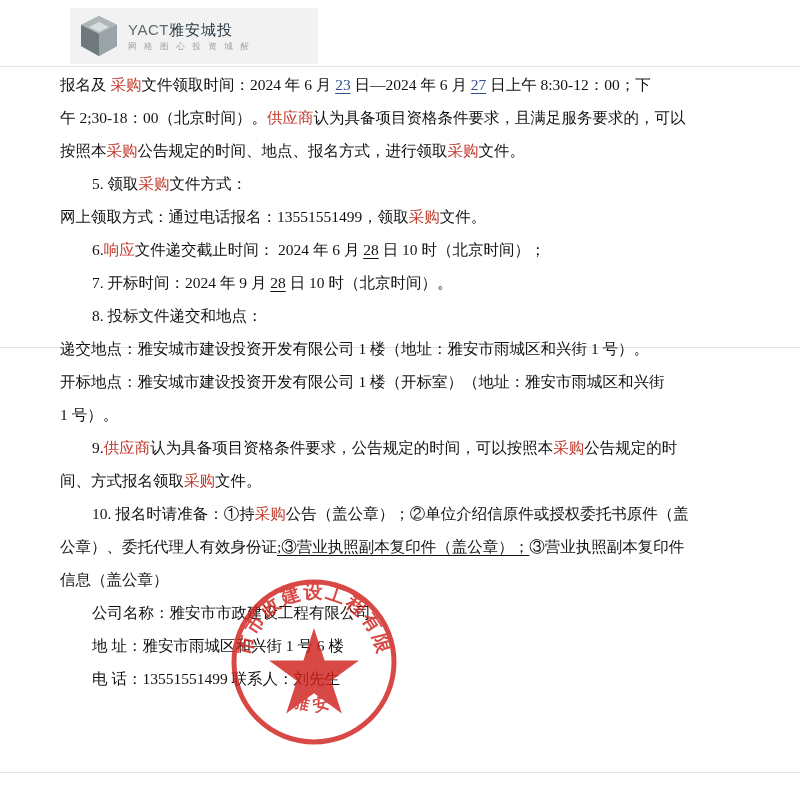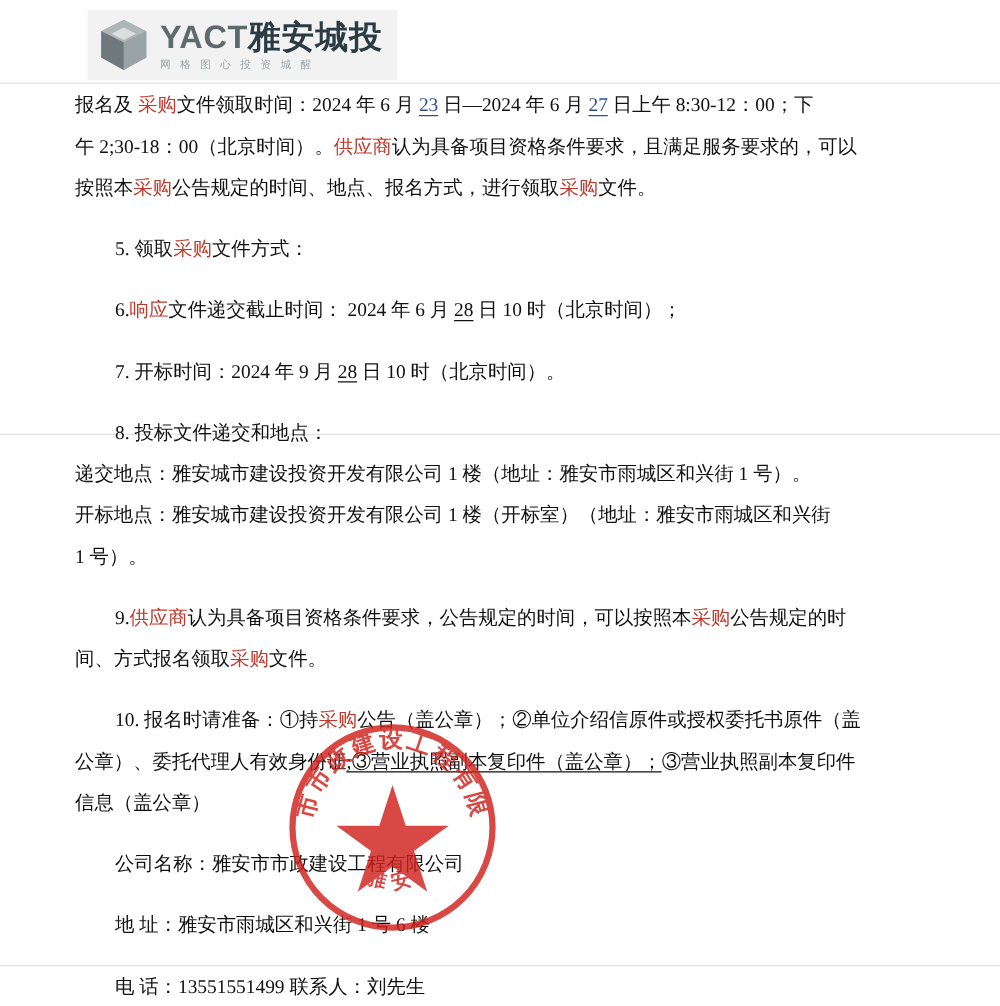--- a/index.html
+++ b/index.html
@@ -38,22 +38,22 @@
   }
   .cube-mark svg { display:block; }
   .logo-text {
     display: flex;
     flex-direction: column;
     justify-content: center;
     line-height: 1;
   }
   .logo-main {
     font-family: "Liberation Sans", sans-serif;
-    font-weight: bold;
-    font-size: 26px;
+    font-weight: normal;
+    font-size: 15px;
     color: #5f6a6e;
     letter-spacing: 0.5px;
     white-space: nowrap;
   }
   .logo-main .cn {
     color: #2b3b44;
     letter-spacing: 1px;
   }
   .logo-sub {
     font-family: "Liberation Sans", sans-serif;
@@ -79,21 +79,21 @@
     left: 60px;
     top: 68px;
     width: 690px;
     font-size: 15.5px;
     line-height: 33px;
   }
   .p {
     margin: 0;
     white-space: nowrap;
   }
-  .indent { padding-left: 32px; margin-top: 16px; }
+  .indent { padding-left: 32px; }
 
   
   .red {
     color: #c0392b;
   }
   
   .ul {
     text-decoration: underline;
     text-underline-offset: 3px;
   }
@@ -134,20 +134,21 @@
     </div>
     <div class="logo-sub">网  格  图  心   投  资  城  醒</div>
   </div>
 </div>
 
 <div class="doc" id="doc">
     <div class="p"><span>报名及 </span><span class="red">采购</span><span>文件领取时间：2024 年 6 月 </span><span class="ul-blue">23</span><span> 日—2024 年 6 月 </span><span class="ul-blue">27</span><span> 日上午 8:30-12：00；下</span></div>
     <div class="p"><span>午 2;30-18：00（北京时间）。</span><span class="red">供应商</span><span>认为具备项目资格条件要求，且满足服务要求的，可以</span></div>
     <div class="p"><span>按照本</span><span class="red">采购</span><span>公告规定的时间、地点、报名方式，进行领取</span><span class="red">采购</span><span>文件。</span></div>
     <div class="p indent"><span>5. 领取</span><span class="red">采购</span><span>文件方式：</span></div>
+    <div class="p"><span>网上领取方式：</span><span>通过电话报名：13551551499，领取</span><span class="red">采购</span><span>文件。</span></div>
     <div class="p indent"><span>6.</span><span class="red">响应</span><span>文件递交截止时间： 2024 年 6 月 </span><span class="ul">28</span><span> 日 10 时（北京时间）；</span></div>
     <div class="p indent"><span>7. 开标时间：2024 年 9 月 </span><span class="ul">28</span><span> 日 10 时（北京时间）。</span></div>
     <div class="p indent"><span>8. 投标文件递交和地点：</span></div>
     <div class="p"><span>递交地点：雅安城市建设投资开发有限公司 1 楼（地址：雅安市雨城区和兴街 1 号）。</span></div>
     <div class="p"><span>开标地点：雅安城市建设投资开发有限公司 1 楼（开标室）（地址：雅安市雨城区和兴街</span></div>
     <div class="p"><span>1 号）。</span></div>
     <div class="p indent"><span>9.</span><span class="red">供应商</span><span>认为具备项目资格条件要求，公告规定的时间，可以按照本</span><span class="red">采购</span><span>公告规定的时</span></div>
     <div class="p"><span>间、方式报名领取</span><span class="red">采购</span><span>文件。</span></div>
     <div class="p indent"><span>10. 报名时请准备：①持</span><span class="red">采购</span><span>公告（盖公章）；②单位介绍信原件或授权委托书原件（盖</span></div>
     <div class="p"><span>公章）、委托代理人有效身份证</span><span class="ul">;③营业执照副本复印件（盖公章）；</span><span>③营业执照副本复印件</span></div>

